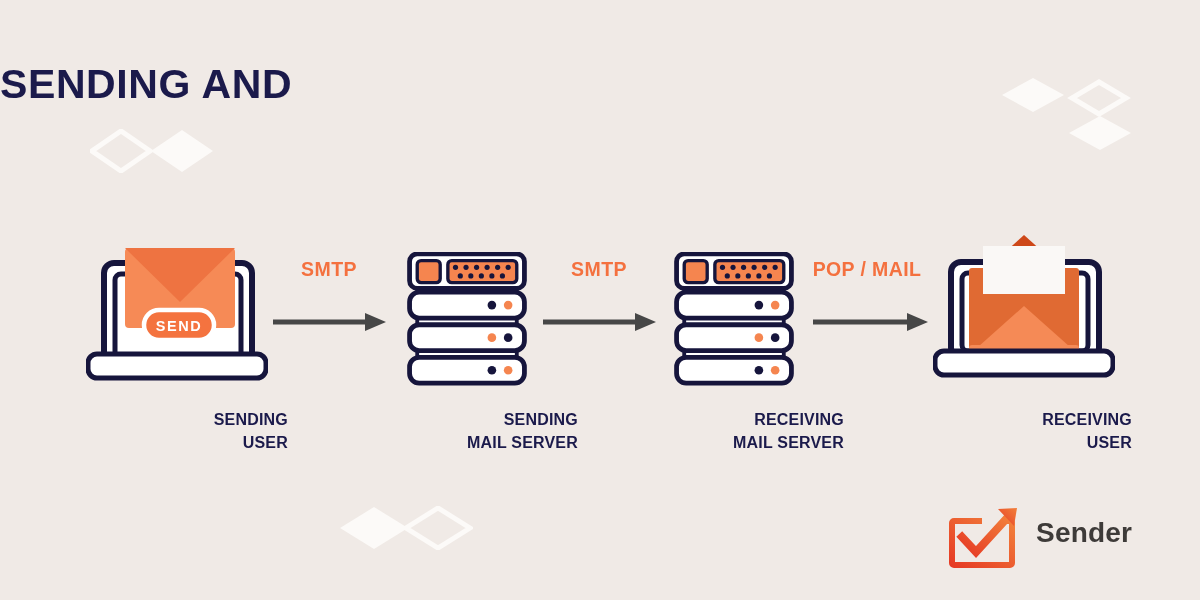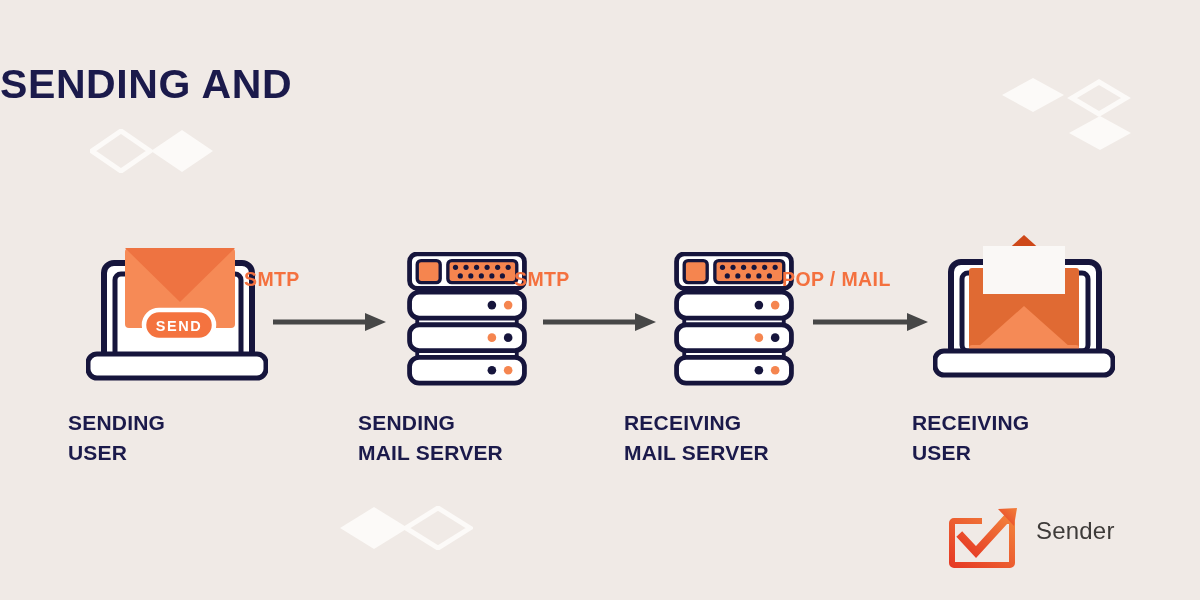--- a/index.html
+++ b/index.html
@@ -7,30 +7,30 @@
     width:1200px;height:600px;position:relative;overflow:hidden;
     background:#F0EAE6;
     font-family:"Liberation Sans",sans-serif;
   }
   .abs{position:absolute;}
   .title{
     left:0;right:0;top:55px;text-align:left;
     color:#1B1A4B;font-weight:800;font-size:41px;line-height:1.42;letter-spacing:.6px;
   }
   .node-label{
-    position:absolute;top:408px;width:220px;text-align:left;
-    color:#1B1A4B;font-weight:800;font-size:21px;line-height:1.45;letter-spacing:.2px;
+    position:absolute;top:408px;width:220px;text-align:right;
+    color:#1B1A4B;font-weight:800;font-size:16px;line-height:1.45;letter-spacing:.2px;
   }
   .proto-label{
-    position:absolute;top:268px;width:170px;
+    position:absolute;top:258px;width:170px;text-align:center;
     color:#F4713F;font-weight:800;font-size:19.5px;letter-spacing:.4px;
   }
   .sender-text{
     position:absolute;left:1036px;top:517px;
-    color:#3E3B39;font-weight:400;font-size:24px;letter-spacing:.2px;
+    color:#3E3B39;font-weight:700;font-size:28px;letter-spacing:.2px;
   }
   svg{display:block;}
 </style>
 </head>
 <body>
 
 <div class="abs title">
   <div>SENDING AND</div>
 </div>
 

